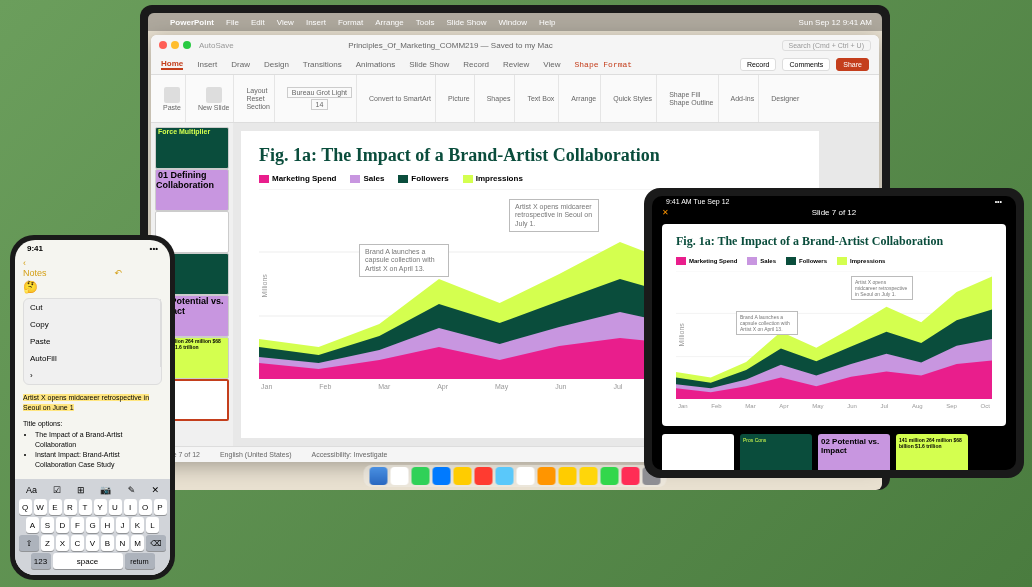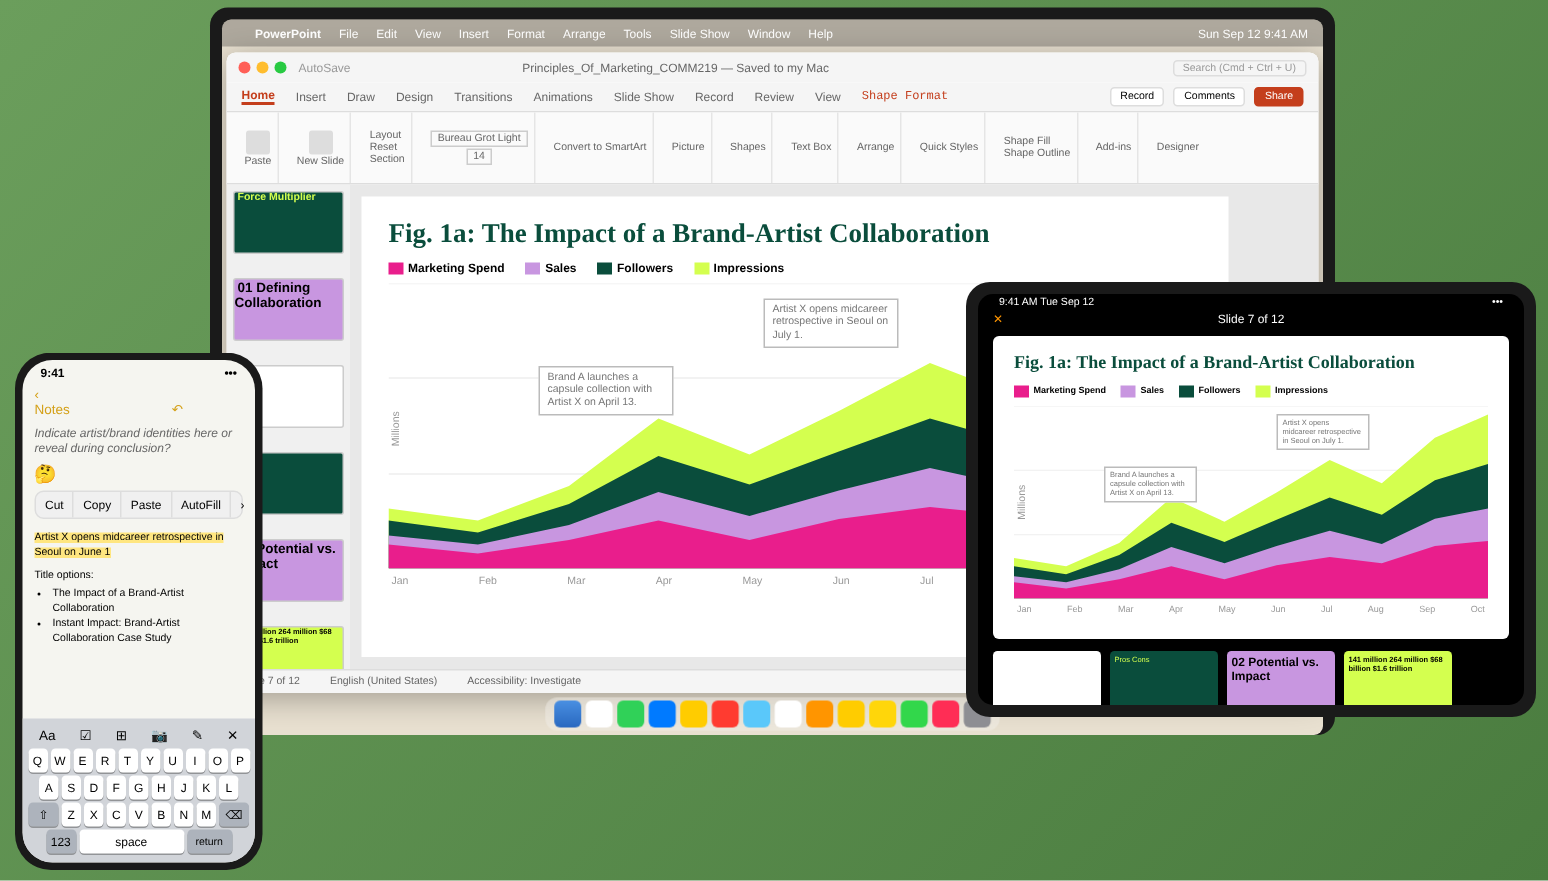--- a/index.html
+++ b/index.html
@@ -22,21 +22,21 @@
 .ppt-tab.active{color:#c43e1c;font-weight:600;border-bottom:2px solid #c43e1c;}
 .ppt-tab.red{color:#c43e1c;font-family:Liberation Mono, monospace;}
 .ppt-right-btns{margin-left:auto;display:flex;gap:6px;}
 .ppt-btn{font-size:7px;padding:2px 6px;border:1px solid #ddd;border-radius:3px;background:#fff;}
 .ppt-btn.share{background:#c43e1c;color:#fff;border-color:#c43e1c;}
 .ppt-ribbon{height:48px;background:#fafafa;display:flex;align-items:center;padding:0 8px;gap:8px;font-size:7px;color:#666;border-bottom:1px solid #ddd;}
 .ribbon-group{display:flex;flex-direction:column;align-items:center;gap:1px;padding:0 4px;border-right:1px solid #e5e5e5;height:100%;justify-content:center;}
 .ribbon-icon{width:16px;height:16px;background:#ddd;border-radius:2px;}
 .ppt-body{flex:1;display:flex;overflow:hidden;}
 .ppt-thumbs{width:82px;background:#f0f0f0;overflow-y:auto;padding:4px;}
-.thumb{width:100%;height:42px;background:#fff;margin-bottom:16px;border:1px solid #ccc;border-radius:2px;font-size:5px;overflow:hidden;position:relative;}
+.thumb{width:100%;height:42px;background:#fff;margin-bottom:0;border:1px solid #ccc;border-radius:2px;font-size:5px;overflow:hidden;position:relative;}
 .thumb.active{border:2px solid #c43e1c;}
 .thumb.dark{background:#0a4d3c;color:#d4ff4f;}
 .thumb.purple{background:#c896e0;}
 .thumb.yellow{background:#d4ff4f;}
 .ppt-canvas{flex:1;background:#e8e8e8;padding:8px 60px 8px 8px;display:flex;align-items:center;justify-content:center;}
 .slide{width:100%;height:100%;background:#fff;padding:14px 18px;position:relative;}
 .slide-title{font-size:18px;font-weight:800;color:#0a4d3c;font-family:Georgia,serif;margin-bottom:8px;}
 .legend{display:flex;gap:14px;font-size:8px;font-weight:600;margin-bottom:6px;}
 .legend span{display:flex;align-items:center;gap:3px;}
 .legend i{width:10px;height:8px;display:inline-block;}
@@ -49,21 +49,21 @@
 .mac-dock{position:absolute;bottom:3px;left:50%;transform:translateX(-50%);height:22px;background:rgba(255,255,255,0.3);border-radius:8px;padding:2px 6px;display:flex;gap:3px;backdrop-filter:blur(10px);}
 .dock-icon{width:18px;height:18px;border-radius:4px;}
 
 
 .iphone{position:absolute;left:10px;top:235px;width:165px;height:345px;background:#1a1a1a;border-radius:24px;padding:5px;z-index:10;}
 .iphone-screen{width:100%;height:100%;background:#f5f5f0;border-radius:20px;overflow:hidden;display:flex;flex-direction:column;}
 .iphone-status{height:16px;display:flex;justify-content:space-between;align-items:center;padding:0 12px;font-size:8px;font-weight:600;gap:30px;}
 .notes-header{display:flex;align-items:flex-end;padding:2px 8px;font-size:9px;color:#d4a017;gap:48px;}
 .notes-header .done{margin-left:auto;font-weight:700;}
 .notes-content{padding:4px 8px;font-size:8px;color:#666;font-style:italic;line-height:1.3;}
-.edit-toolbar{display:flex;background:#f0f0f0;border:1px solid #ddd;border-radius:6px;margin:4px 8px;font-size:8px;}
+.edit-toolbar{display:flex;background:#f0f0f0;border:1px solid #ddd;border-radius:6px;margin:4px 8px;font-size:8px;flex-direction:column;}
 .edit-toolbar span{padding:4px 6px;border-right:1px solid #ddd;}
 .notes-text{padding:4px 8px;font-size:7px;line-height:1.4;}
 .notes-text .hl{background:#ffe680;}
 .notes-text ul{margin-left:12px;margin-top:2px;}
 .keyboard{margin-top:auto;background:#d1d4d9;padding:4px 3px;}
 .kb-toolbar{display:flex;justify-content:space-around;font-size:9px;padding:2px 0 4px;}
 .kb-row{display:flex;gap:2px;justify-content:center;margin-bottom:2px;}
 .kb-key{background:#fff;border-radius:3px;width:13px;height:16px;font-size:8px;display:flex;align-items:center;justify-content:center;box-shadow:0 1px 0 rgba(0,0,0,0.3);}
 .kb-key.wide{width:20px;background:#adb3bc;}
 .kb-key.space{width:70px;}
@@ -279,21 +279,20 @@
     <span>9:41</span>
     <span>•••</span>
   </div>
   <div class="notes-header">
     <span>‹ <span>Notes</span></span>
     <span style="margin-left:20px">↶</span>
     <span style="margin-left:12px">⤴</span>
     <span style="margin-left:12px">⊕</span>
     <span class="done">Done</span>
   </div>
-  <div class="notes-content">Indicate artist/brand identities here or reveal during conclusion?</div>
   <div style="padding:0 8px;font-size:12px">🤔</div>
   <div class="edit-toolbar">
     <span>Cut</span>
     <span>Copy</span>
     <span>Paste</span>
     <span>AutoFill</span>
     <span style="border:none;padding:4px 6px">›</span>
   </div>
   <div class="notes-text">
     <span class="hl">Artist X opens midcareer retrospective in Seoul on June 1</span>

